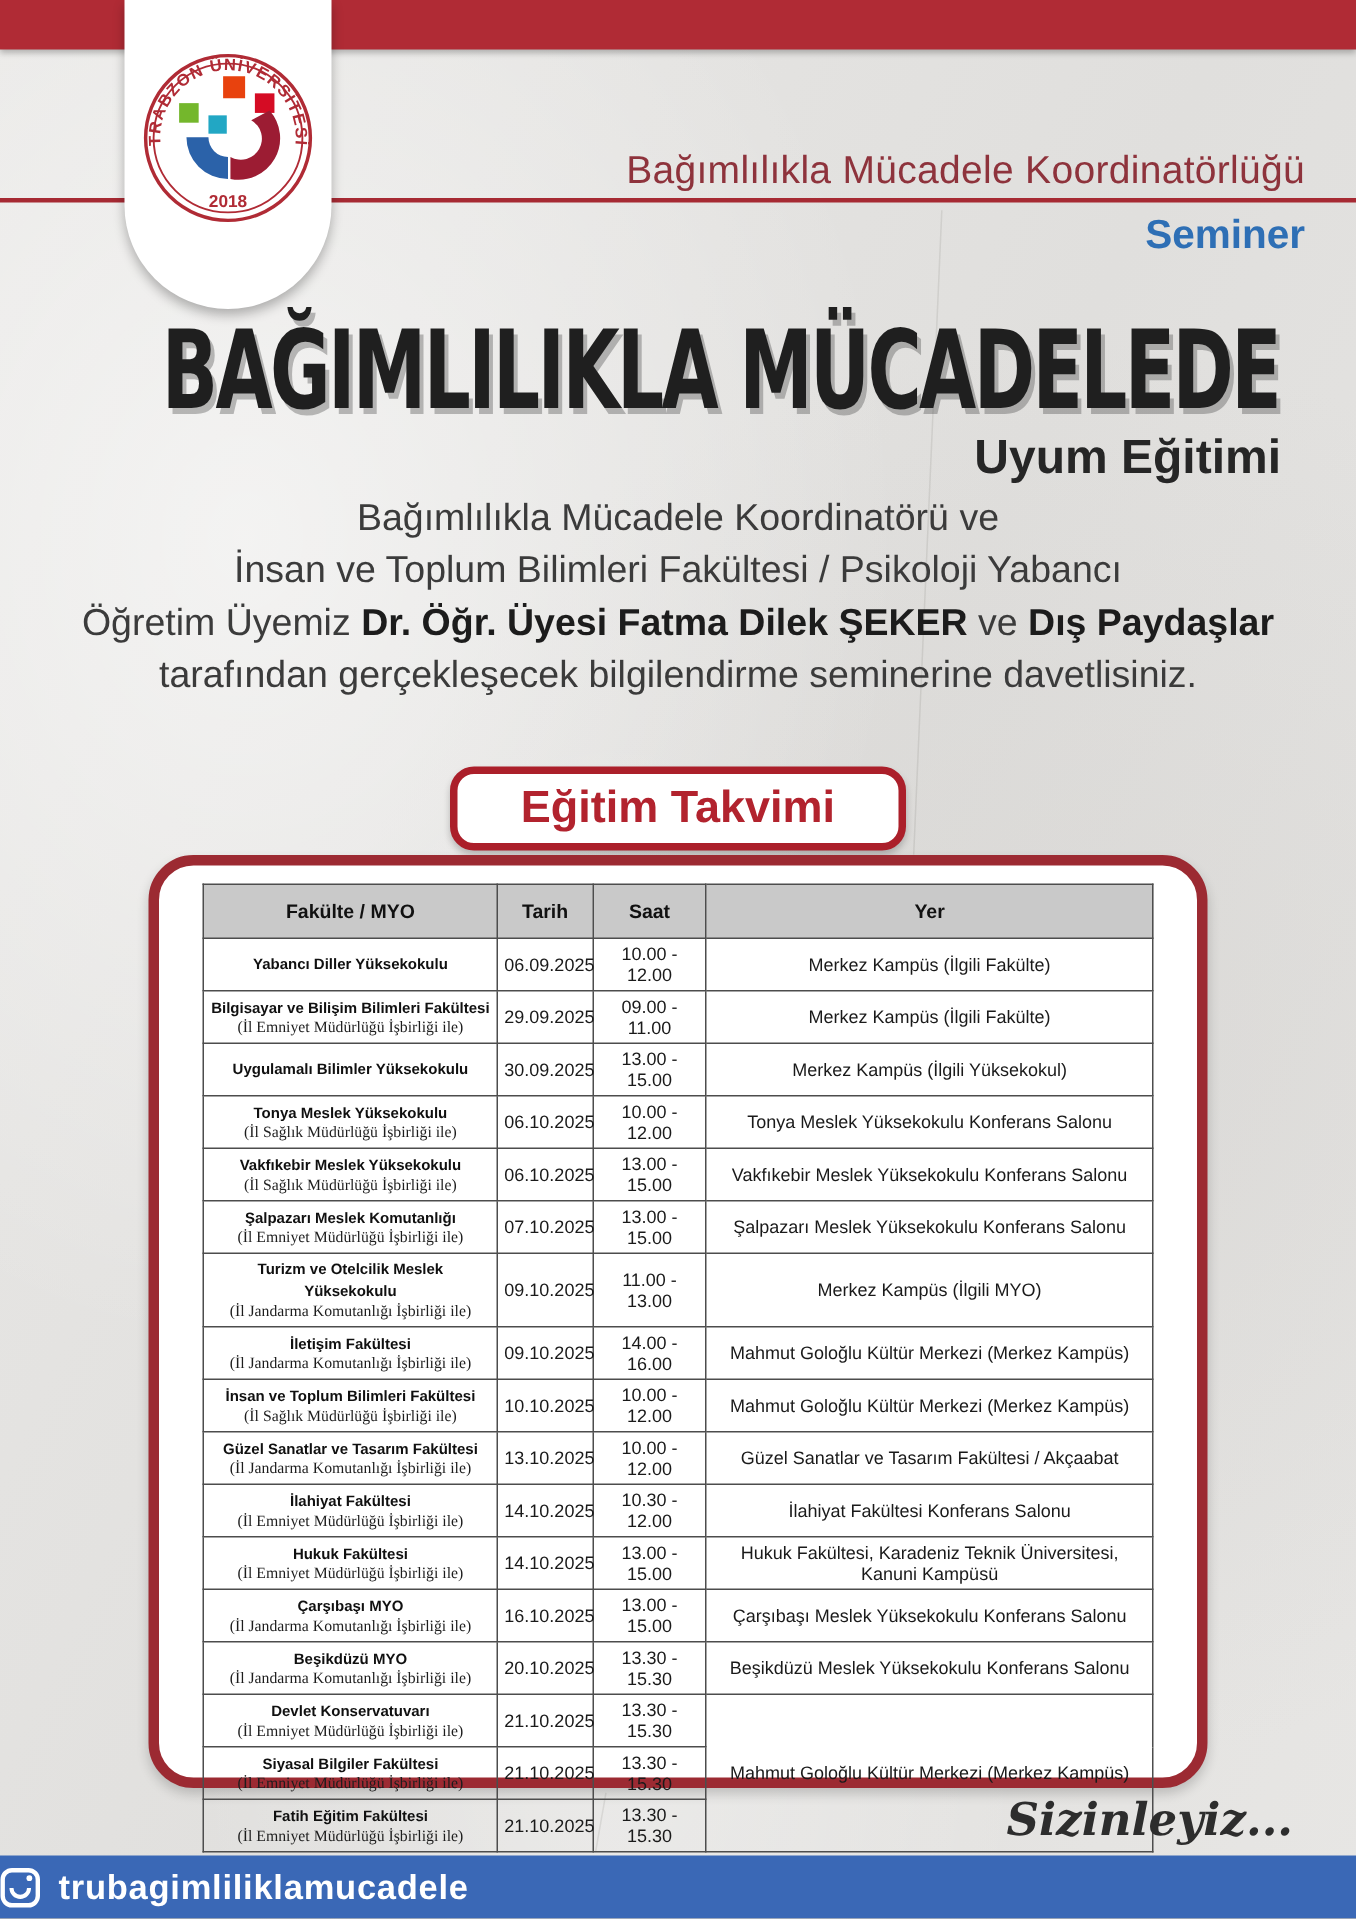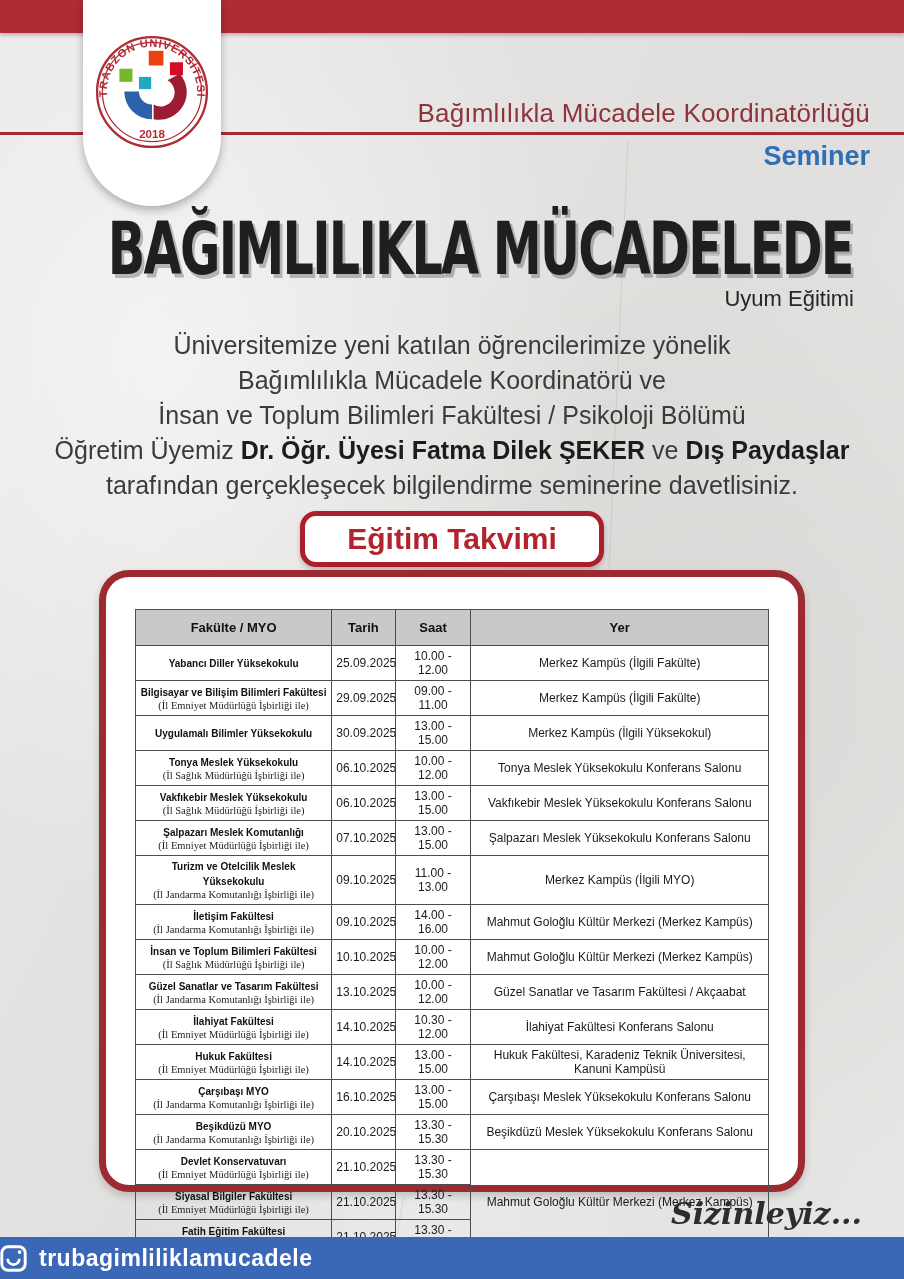--- a/index.html
+++ b/index.html
@@ -26,33 +26,33 @@
   .dept{position:absolute;top:98px;right:34px;font-size:26px;color:#8e333c;letter-spacing:0.2px;}
   .seminer{position:absolute;top:141px;right:34px;font-size:27px;font-weight:bold;color:#2e6fb5;}
   
   .title-wrap{position:absolute;left:0;top:206px;width:904px;text-align:right;}
   .main-title{
     display:inline-block;font-family:"DejaVu Sans",sans-serif;font-weight:bold;
     font-size:56px;letter-spacing:-2px;color:#1f1f1f;white-space:nowrap;
     transform:scaleX(0.88) scaleY(1.30);transform-origin:center top;
     text-shadow:3px 3px 0 rgba(70,70,70,0.35);
   }
-  .sub-title{position:absolute;top:286px;right:50px;font-size:22px;font-weight:normal;color:#262626;}
+  .sub-title{position:absolute;top:286px;right:50px;font-size:32px;font-weight:bold;color:#262626;}
   
   .intro{position:absolute;left:0;top:328px;width:904px;text-align:center;
     font-size:25px;line-height:35px;color:#3b3b3b;}
   .intro b{color:#1c1c1c;}
   
   .badge-wrap{position:absolute;left:0;top:511px;width:904px;text-align:center;}
   .badge{display:inline-block;background:#fff;border:5px solid #ab1f2a;border-radius:16px;
     padding:6px 42px;font-size:30px;font-weight:bold;color:#b2232e;
     box-shadow:0 3px 5px rgba(0,0,0,0.22);}
   
   .card{position:absolute;left:99px;top:570px;width:706px;height:622px;background:#fff;
-    border:7px solid #9c2a32;border-radius:30px;box-sizing:border-box;padding:32px 29px;
+    border:7px solid #9c2a32;border-radius:30px;box-sizing:border-box;padding:12px 29px;
     box-shadow:0 4px 8px rgba(0,0,0,0.18);}
   table.schedule{width:100%;border-collapse:collapse;table-layout:fixed;}
   table.schedule th,table.schedule td{border:1px solid #4d4d4d;text-align:center;vertical-align:middle;}
   table.schedule th{background:#c9c9c9;font-size:13px;font-weight:bold;color:#111;padding:10px 2px;}
   table.schedule td{padding:3px 4px;}
   .fac{font-weight:bold;font-size:10px;line-height:15px;color:#101010;}
   .note{font-family:"Liberation Serif",serif;font-size:10.5px;line-height:12px;color:#1d1d1d;}
   .cell-date,.cell-time{font-size:12px;color:#1a1a1a;}
   .cell-place{font-size:12px;color:#1a1a1a;line-height:14px;}
   
@@ -95,23 +95,22 @@
 
   <div class="dept">Bağımlılıkla Mücadele Koordinatörlüğü</div>
   <div class="seminer">Seminer</div>
 
   <div class="title-wrap">
     <div class="main-title">BAĞIMLILIKLA MÜCADELEDE</div>
   </div>
   <div class="sub-title">Uyum Eğitimi</div>
 
   <div class="intro">
-    <div>Üniversitemize yeni katılan öğrencilerimize yönelik</div>
     <div>Bağımlılıkla Mücadele Koordinatörü ve</div>
-    <div>İnsan ve Toplum Bilimleri Fakültesi / Psikoloji Bölümü</div>
+    <div>İnsan ve Toplum Bilimleri Fakültesi / Psikoloji Yabancı</div>
     <div><span>Öğretim Üyemiz </span><b>Dr. Öğr. Üyesi Fatma Dilek ŞEKER</b><span> ve </span><b>Dış Paydaşlar</b></div>
     <div>tarafından gerçekleşecek bilgilendirme seminerine davetlisiniz.</div>
   </div>
 
   <div class="badge-wrap">
     <div class="badge">Eğitim Takvimi</div>
   </div>
 
   <div class="card">
     <table class="schedule">
@@ -127,21 +126,21 @@
             <th>Tarih</th>
             <th>Saat</th>
             <th>Yer</th>
           </tr>
       </thead>
       <tbody>
           <tr>
             <td>
               <div class="fac">Yabancı Diller Yüksekokulu</div>
             </td>
-            <td class="cell-date">25.09.2025</td>
+            <td class="cell-date">06.09.2025</td>
             <td class="cell-time">10.00 - 12.00</td>
             <td class="cell-place">Merkez Kampüs (İlgili Fakülte)</td>
           </tr>
           <tr>
             <td>
               <div class="fac">Bilgisayar ve Bilişim Bilimleri Fakültesi</div>
               <div class="note">(İl Emniyet Müdürlüğü İşbirliği ile)</div>
             </td>
             <td class="cell-date">29.09.2025</td>
             <td class="cell-time">09.00 - 11.00</td>

